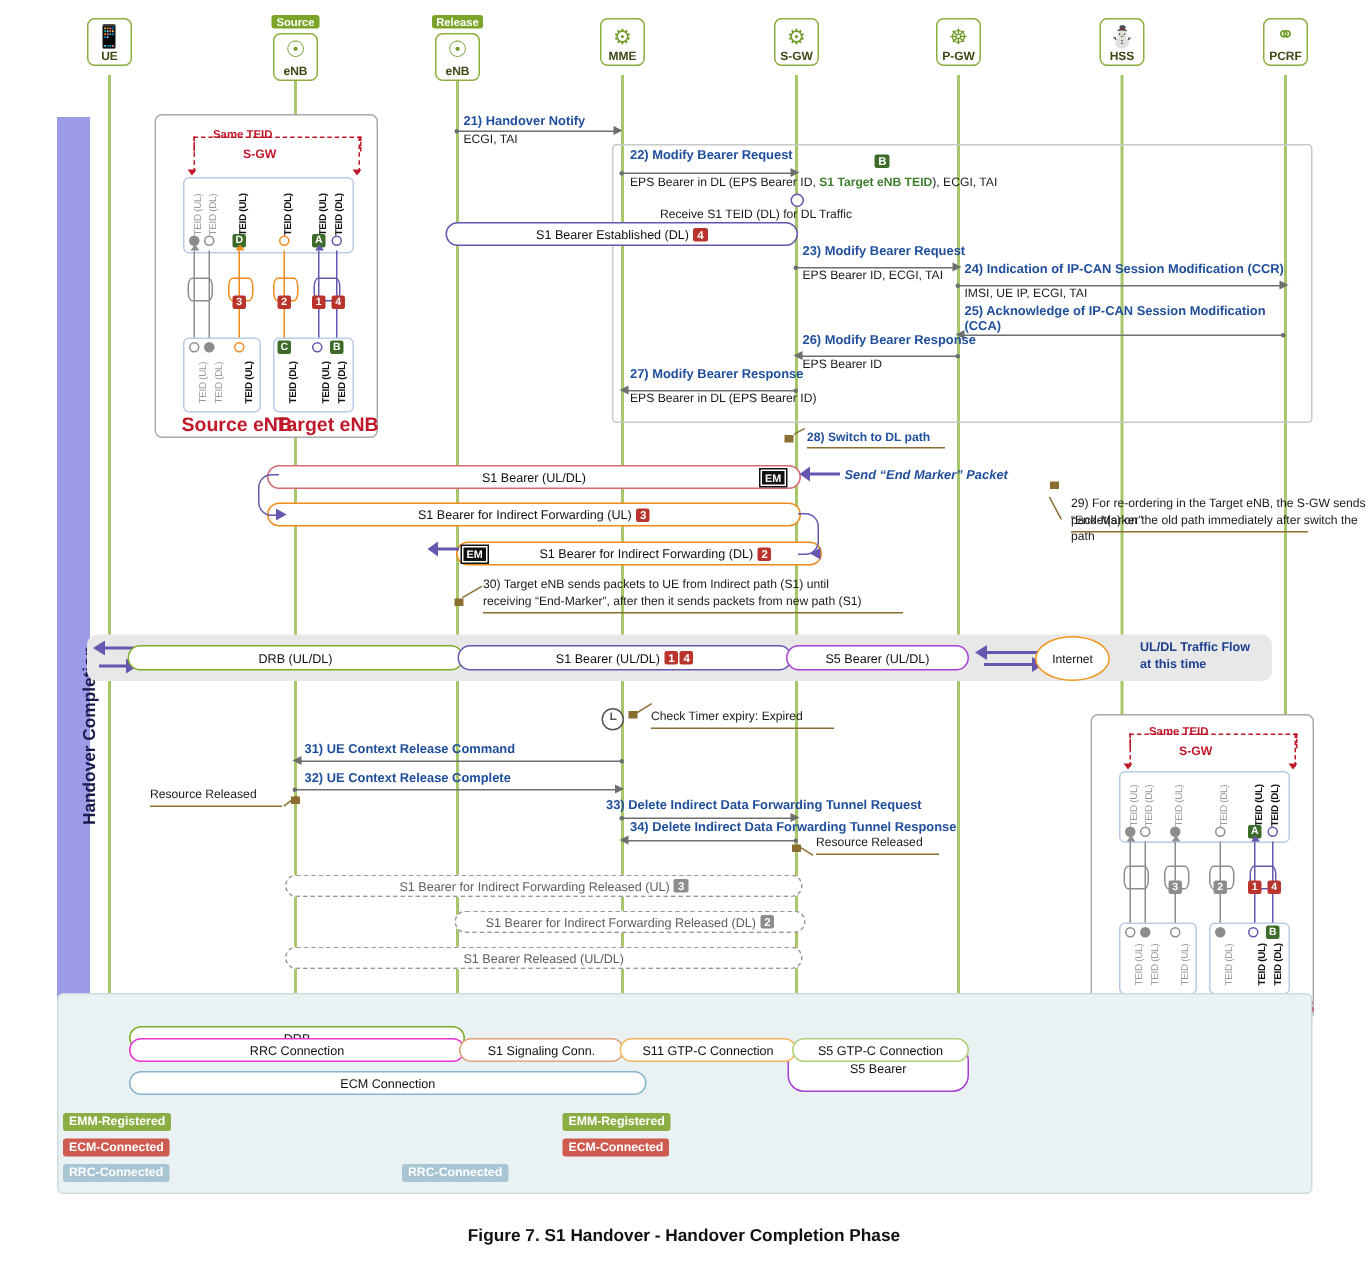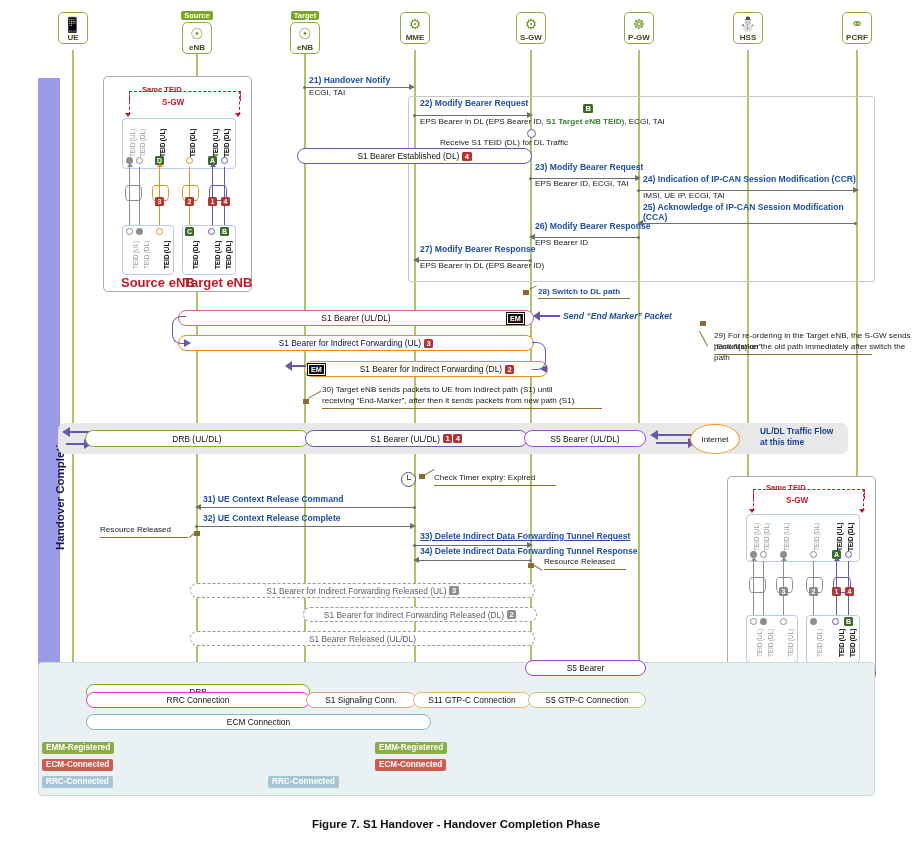--- a/index.html
+++ b/index.html
@@ -141,21 +141,21 @@
     </div>
   </div>
   <div class="node" style="left:177px;top:4px;">
     <div class="badge">Source</div>
     <div class="chip">
       <div class="glyph" style="font-size:15px;margin-top:1px;">☉</div>
       <div class="nm">eNB</div>
     </div>
   </div>
   <div class="node" style="left:285px;top:4px;">
-    <div class="badge">Target</div>
+    <div class="badge">Release</div>
     <div class="chip">
       <div class="glyph" style="font-size:15px;margin-top:1px;">☉</div>
       <div class="nm">eNB</div>
     </div>
   </div>
   <div class="node" style="left:395px;top:12px;">
     <div class="chip">
       <div class="glyph" style="font-size:14px;margin-top:2px;">⚙</div>
       <div class="nm">MME</div>
     </div>
@@ -397,21 +397,21 @@
   <div class="mlabel" style="left:203px;top:513px;">32) UE Context Release Complete</div>
 
   <div class="notesq" style="left:194px;top:531px;"></div>
   <div class="noteline" style="left:189px;top:537px;width:11px;transform:rotate(-38deg);transform-origin:left top;"></div>
   <div class="note" style="left:100px;top:525px;">Resource Released</div>
   <div class="noteline" style="left:100px;top:537px;width:88px;"></div>
 
   <div class="dotstart" style="left:413px;top:543.5px;"></div>
   <div class="msg" style="left:415px;top:545px;width:115px;"></div>
   <div class="ahead r" style="left:527px;top:541.8px;"></div>
-  <div class="mlabel" style="left:420px;top:531px;text-decoration:underline;">33) Delete Indirect Data Forwarding Tunnel Request</div>
+  <div class="mlabel" style="left:404px;top:531px;">33) Delete Indirect Data Forwarding Tunnel Request</div>
 
   <div class="dotstart" style="left:529px;top:558.5px;"></div>
   <div class="msg" style="left:417px;top:560px;width:113px;"></div>
   <div class="ahead l" style="left:413px;top:556.8px;"></div>
   <div class="mlabel" style="left:420px;top:546px;">34) Delete Indirect Data Forwarding Tunnel Response</div>
 
   <div class="notesq" style="left:528px;top:563px;"></div>
   <div class="noteline" style="left:533px;top:564px;width:11px;transform:rotate(32deg);transform-origin:left top;"></div>
   <div class="note" style="left:544px;top:557px;">Resource Released</div>
   <div class="noteline" style="left:544px;top:569px;width:82px;"></div>
@@ -496,21 +496,21 @@
 
     <div class="enblab" style="left:17px;top:186px;">Source eNB</div>
     <div class="enblab" style="left:80px;top:186px;">Target eNB</div>
   </div>
 
   <div class="btmpanel"></div>
 
   <div class="pill green" style="left:86px;top:670px;width:224px;height:16px;margin-top:14px;">
     <span>DRB</span>
   </div>
-  <div class="pill pviolet" style="left:525px;top:660px;width:121px;height:16px;">
+  <div class="pill pviolet" style="left:525px;top:696px;width:121px;height:32px;">
     <span>S5 Bearer</span>
   </div>
 
   <div class="pill magenta" style="left:86px;top:692px;width:224px;height:16px;">
     <span>RRC Connection</span>
   </div>
   <div class="pill peach" style="left:306px;top:692px;width:110px;height:16px;">
     <span>S1 Signaling Conn.</span>
   </div>
   <div class="pill lorange" style="left:413px;top:692px;width:118px;height:16px;">

